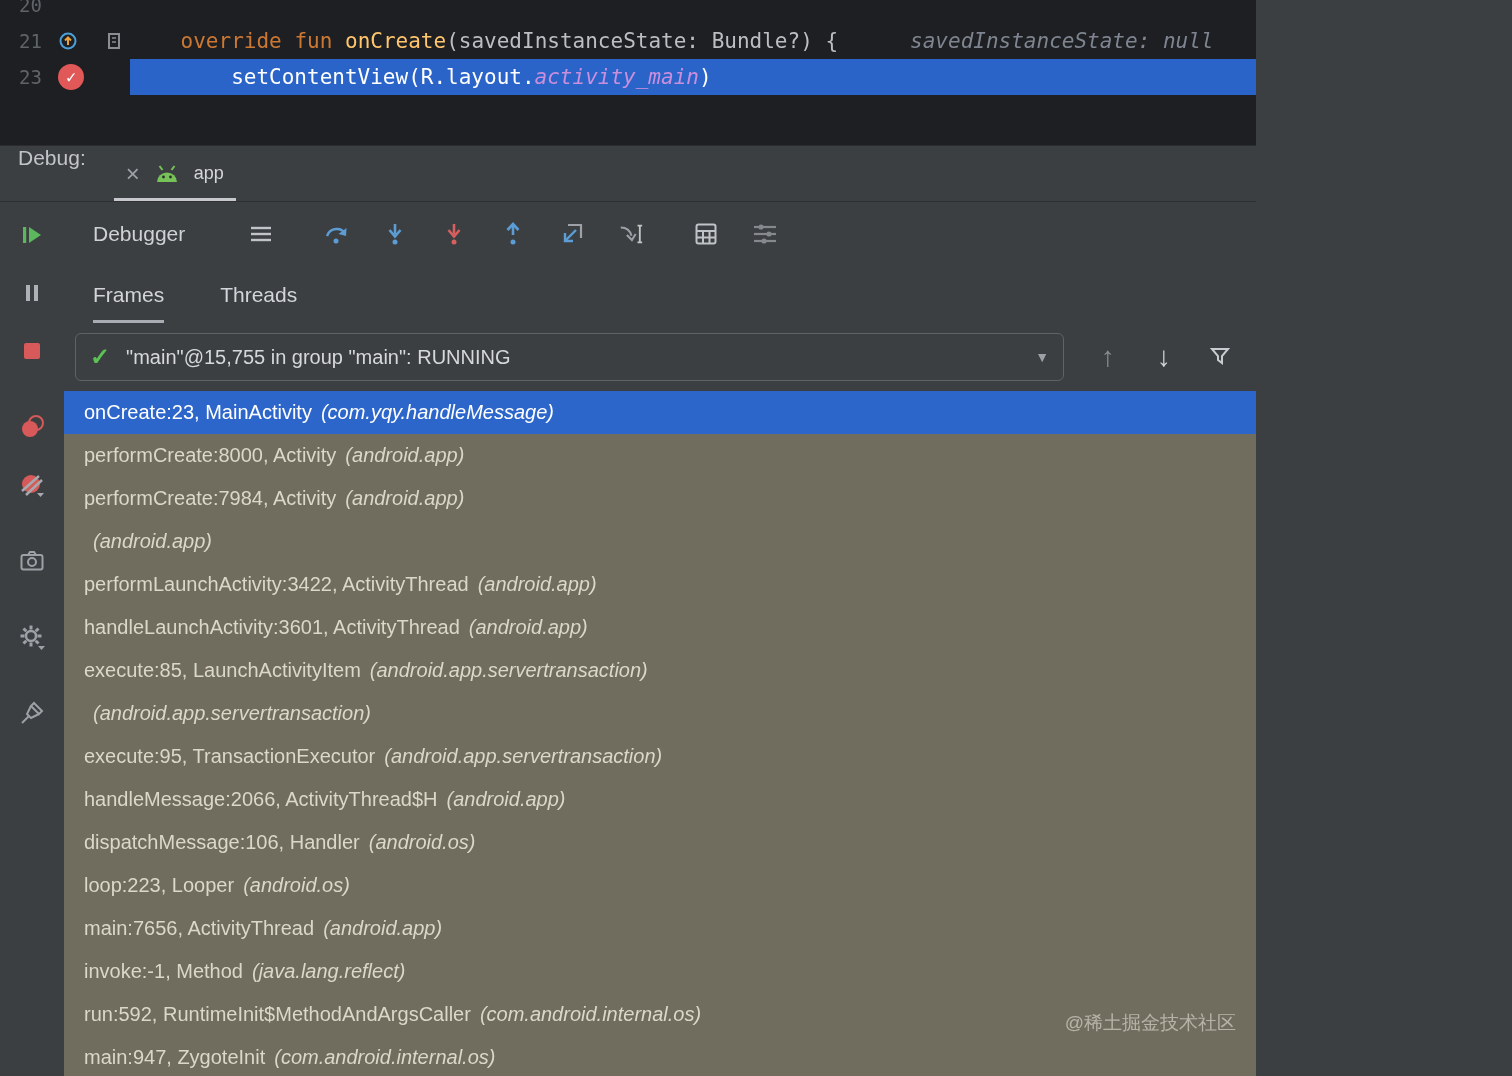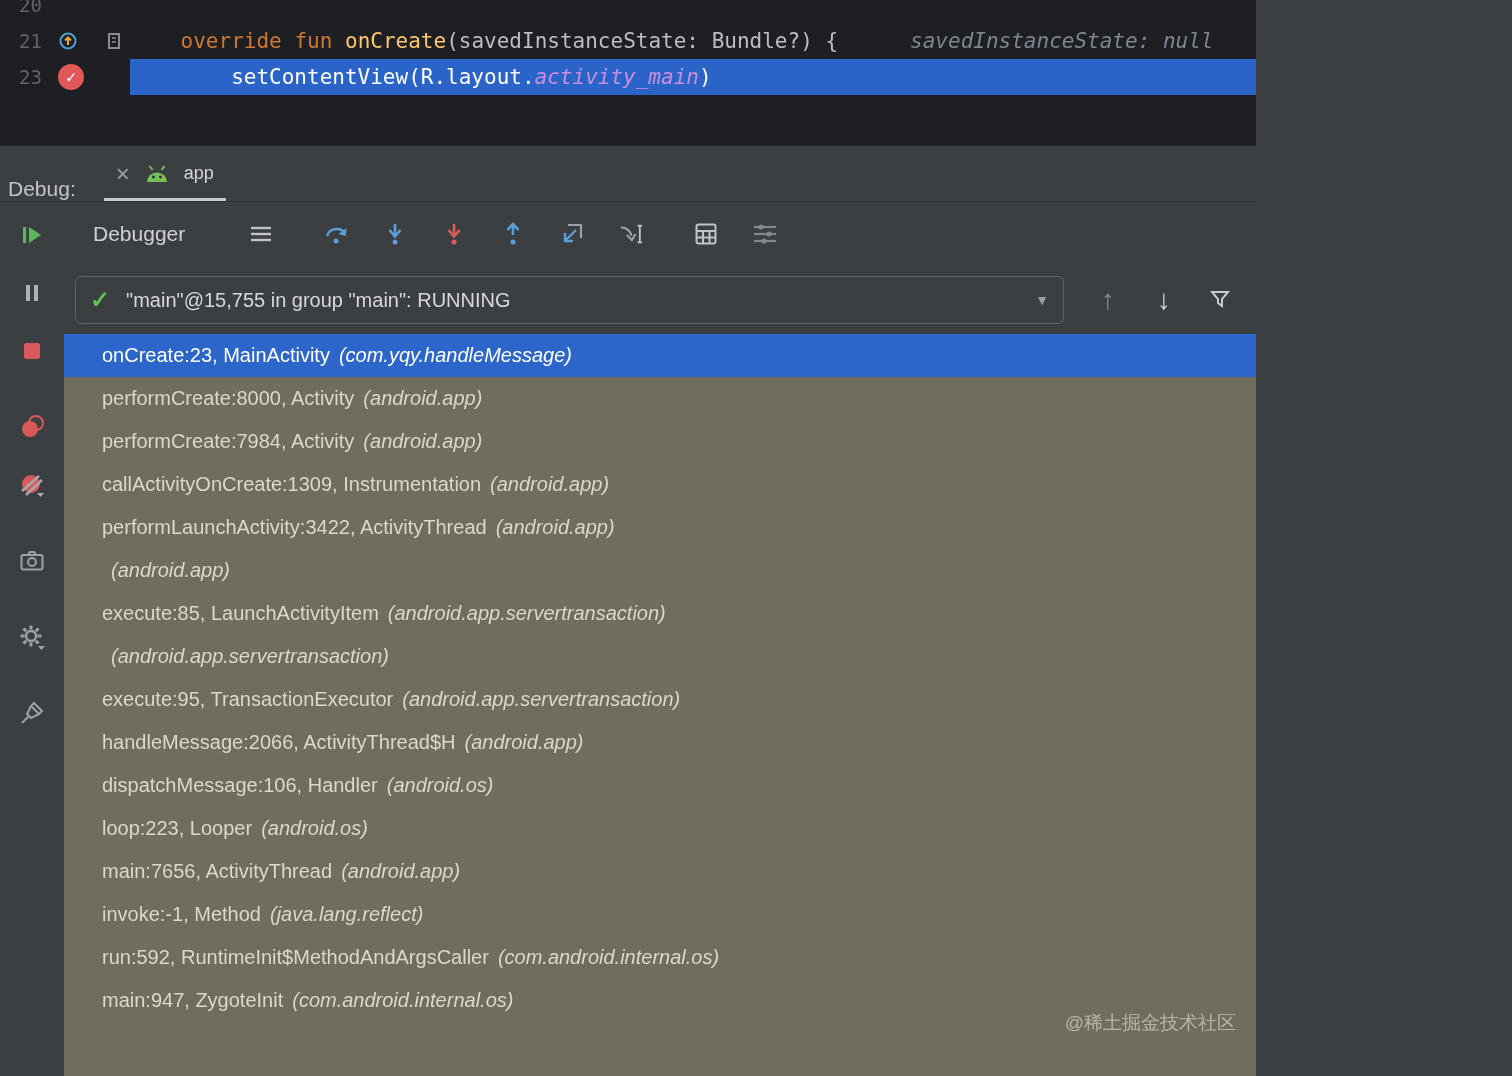--- a/index.html
+++ b/index.html
@@ -20,21 +20,21 @@
   .codewrap{flex:1;white-space:pre;line-height:36px}
   .eline.current .codewrap{background:#2b64c8}
   .seg-kw{color:#cc7832}
   .seg-fn{color:#ffc66d}
   .seg-plain{color:#bcbec4}
   .current .seg-plain{color:#ffffff}
   .seg-field{color:#c98fdd;font-style:italic}
   .hint{color:#7e8590;font-style:italic;margin-left:72px}
 
   
-  .debug-header{height:55px;flex:0 0 55px;background:#3c3f41;display:flex;align-items:flex-end;padding-left:8px;border-top:1px solid #2a2c2e;border-bottom:1px solid #2e3032}
+  .debug-header{height:55px;flex:0 0 55px;background:#3c3f41;display:flex;align-items:flex-start;padding-left:18px;border-top:1px solid #2a2c2e;border-bottom:1px solid #2e3032}
   .debug-title{color:#c2c4c9;font-size:21px}
   .dh-tab{display:flex;align-items:center;height:100%;margin-left:28px;padding:0 12px;position:relative;gap:13px}
   .dh-tab::after{content:"";position:absolute;left:0;right:0;bottom:0;height:3px;background:#c6c8cd}
   .dh-close{color:#9da0a6;font-size:24px;line-height:1}
   .dh-label{color:#d5d7db;font-size:18px}
 
   
   .debug-body{flex:1;display:flex;min-height:0}
   .left-bar{flex:0 0 64px;background:#3c3f41;display:flex;flex-direction:column;align-items:center;padding-top:16px}
   .lb-btn{width:34px;height:34px;display:flex;align-items:center;justify-content:center;background:none;border:none;padding:0;cursor:pointer}
@@ -53,21 +53,21 @@
   .combo-row{height:68px;flex:0 0 68px;display:flex;align-items:center;padding:0 8px 0 11px}
   .thread-combo{flex:1;height:46px;border:1px solid #606266;border-radius:6px;display:flex;align-items:center;padding:0 14px;cursor:pointer;margin-right:16px}
   .combo-check{color:#5bc254;font-size:24px;font-weight:bold;line-height:1}
   .combo-text{color:#d6d8dc;font-size:20px;margin-left:16px;flex:1;white-space:nowrap;overflow:hidden}
   .combo-arrow{color:#9da0a6;font-size:14px}
   .nav-btn{width:56px;height:46px;display:flex;align-items:center;justify-content:center;background:none;border:none;font-size:28px;padding:0;cursor:pointer}
   .nav-up{color:#8a8d92}
   .nav-down{color:#d2d4d8}
 
   .frames{flex:1;background:#706d5e;position:relative;overflow:hidden}
-  .frame-row{height:43px;display:flex;align-items:center;padding-left:38px;font-size:20px;color:#dbd8ca;cursor:pointer;white-space:nowrap}
+  .frame-row{height:43px;display:flex;align-items:center;padding-left:20px;font-size:20px;color:#dbd8ca;cursor:pointer;white-space:nowrap}
   .frame-row.selected{background:#2d66ca;color:#fff}
   .fpkg{font-style:italic;margin-left:9px}
   .watermark{position:absolute;right:20px;bottom:40px;color:rgba(238,236,226,0.55);font-size:19px}
 </style>
 </head>
 <body>
 
 <div class="app">
 
   <div class="editor">
@@ -258,20 +258,28 @@
                 <line x1="2" y1="12" x2="24" y2="12"></line>
                 <line x1="2" y1="19" x2="24" y2="19"></line>
             </g>
             <circle cx="9" cy="5" r="2.6" fill="#85888d"></circle>
             <circle cx="17" cy="12" r="2.6" fill="#85888d"></circle>
             <circle cx="12" cy="19" r="2.6" fill="#85888d"></circle>
           </svg>
         </button>
       </div>
 
+      <div class="tabs-row">
+        <div class="dtab selected">
+            <span>Frames</span>
+          </div>
+        <div class="dtab">
+            <span>Threads</span>
+          </div>
+      </div>
 
       <div class="combo-row">
         <div class="thread-combo">
           <span class="combo-check">✓</span>
           <span class="combo-text">"main"@15,755 in group "main": RUNNING</span>
           <span class="combo-arrow">▼</span>
         </div>
         <button class="nav-btn nav-up">↑</button>
         <button class="nav-btn nav-down">↓</button>
         <button class="nav-btn">
@@ -289,28 +297,28 @@
   </div>
           <div class="frame-row">
     <span class="fmethod">performCreate:8000, Activity</span>
             <span class="fpkg">(android.app)</span>
   </div>
           <div class="frame-row">
     <span class="fmethod">performCreate:7984, Activity</span>
             <span class="fpkg">(android.app)</span>
   </div>
           <div class="frame-row">
-    <span class="fmethod">callActivityOnCreate:1309, Instrumentation</span>
             <span class="fpkg">(android.app)</span>
   </div>
           <div class="frame-row">
     <span class="fmethod">performLaunchActivity:3422, ActivityThread</span>
             <span class="fpkg">(android.app)</span>
   </div>
           <div class="frame-row">
+    <span class="fmethod">handleLaunchActivity:3601, ActivityThread</span>
             <span class="fpkg">(android.app)</span>
   </div>
           <div class="frame-row">
     <span class="fmethod">execute:85, LaunchActivityItem</span>
             <span class="fpkg">(android.app.servertransaction)</span>
   </div>
           <div class="frame-row">
             <span class="fpkg">(android.app.servertransaction)</span>
   </div>
           <div class="frame-row">

